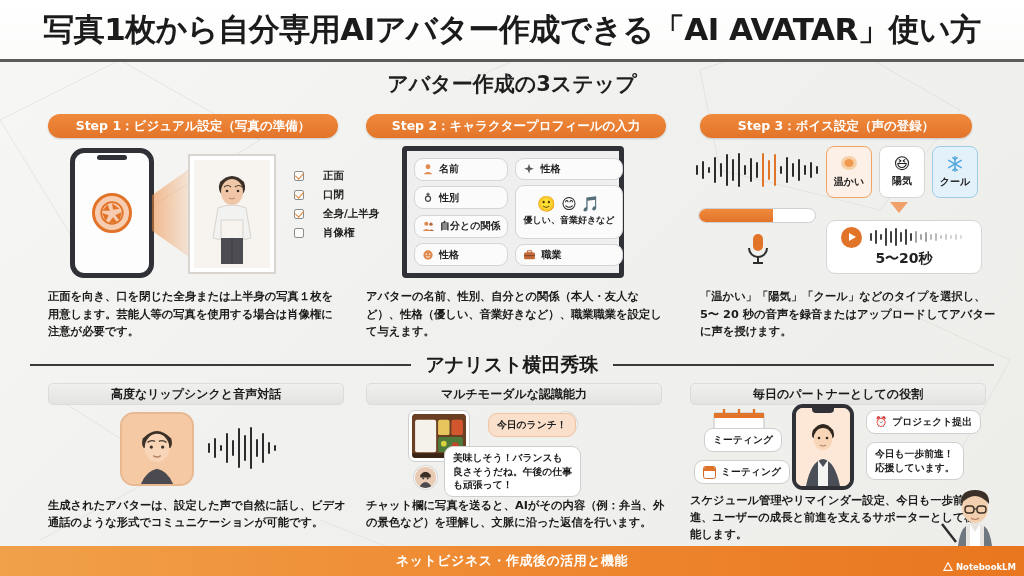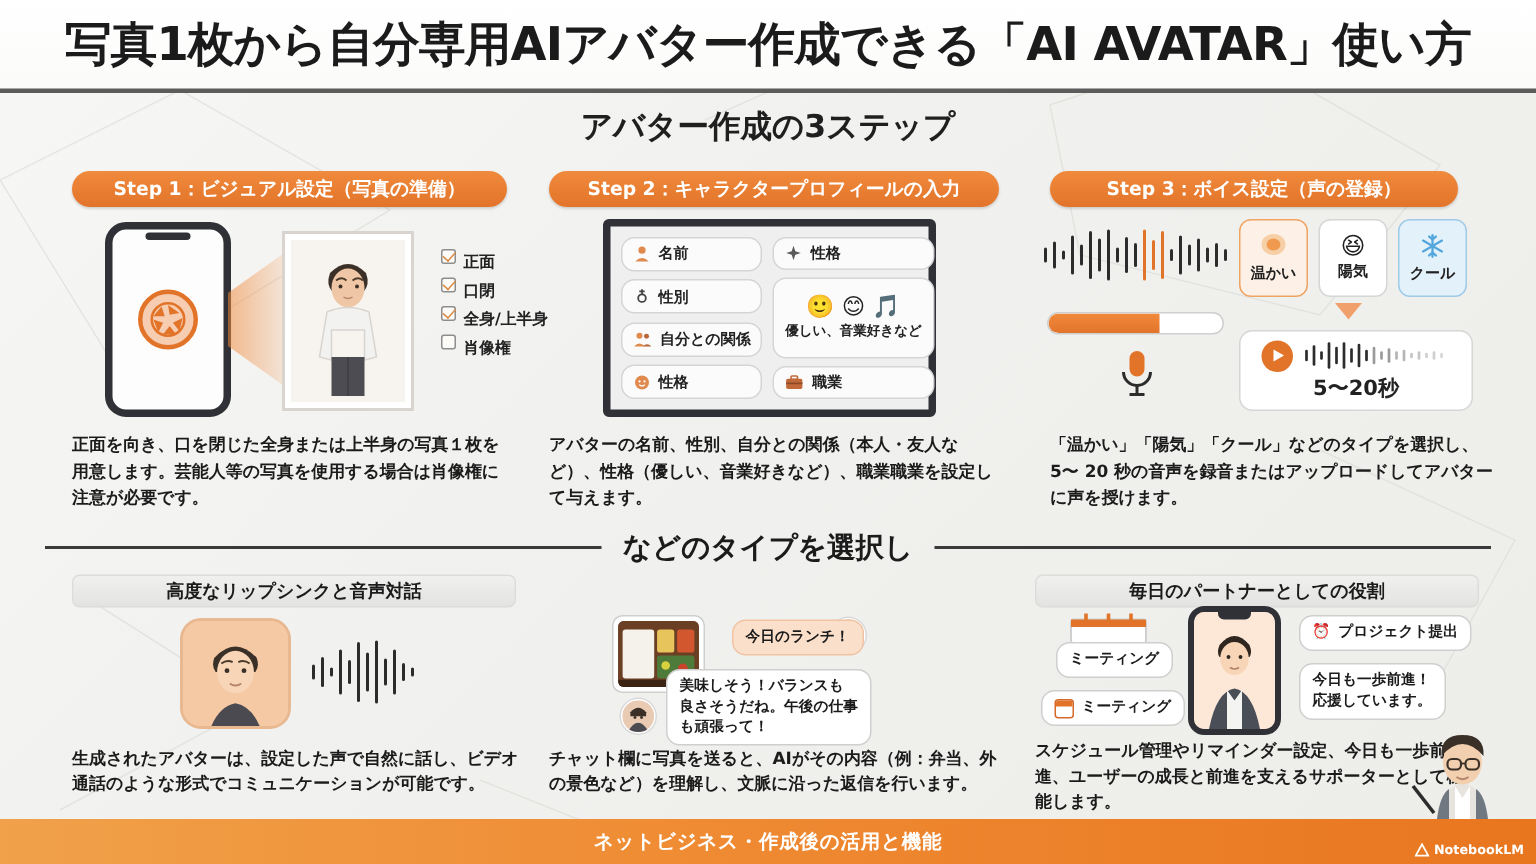--- a/index.html
+++ b/index.html
@@ -59,21 +59,21 @@
     width:40px; height:40px; border-radius:50%; background:#f7cdb1;
     border:3px solid #e2742a; display:flex; align-items:center; justify-content:center;}
   .beam { position:absolute; left:104px; top:18px; width:44px; height:98px;
     background: linear-gradient(90deg, rgba(240,138,60,.55), rgba(240,138,60,.08));
     clip-path: polygon(0 32%, 100% 0, 100% 100%, 0 68%); }
   .photo-frame { position:absolute; left:140px; top:8px; width:88px; height:120px;
     background:#fff; border:2px solid #d9d4cd; padding:4px; }
   .photo-inner { width:100%; height:100%; background:#f6f2ee; position:relative; overflow:hidden;}
   .checks { position:absolute; left:246px; top:20px; font-size:10.5px; color:#222;
     line-height:19px; }
-  .checks div { display:flex; align-items:flex-start; gap:5px; white-space:nowrap; font-weight:700;}
+  .checks div { display:flex; align-items:center; gap:19px; white-space:nowrap; font-weight:700;}
   .cbox { width:10px; height:10px; border:1.4px solid #8d8d8d; border-radius:2px;
     background:#fdfbf7; display:inline-block; flex:0 0 auto; position:relative;}
   .cbox.on::after { content:""; position:absolute; left:2px; top:-1px; width:4px; height:7px;
     border:solid #d98b46; border-width:0 1.6px 1.6px 0; transform:rotate(42deg); }
 
   
   #step2-art { left:366px; top:146px; width:300px; height:134px; }
   .tablet { position:absolute; left:36px; top:0; width:222px; height:132px;
     border:5px solid #2f3136; border-radius:4px; background:#efefef; padding:7px;
     display:flex; gap:7px; }
@@ -440,25 +440,26 @@
       <div class="dur">5〜20秒</div>
     </div>
   </div>
 
   <div class="desc" id="desc1">正面を向き、口を閉じた全身または上半身の写真１枚を用意します。芸能人等の写真を使用する場合は肖像権に注意が必要です。</div>
   <div class="desc" id="desc2">アバターの名前、性別、自分との関係（本人・友人など）、性格（優しい、音業好きなど）、職業職業を設定して与えます。</div>
   <div class="desc" id="desc3">「温かい」「陽気」「クール」などのタイプを選択し、5〜 20 秒の音声を録音またはアップロードしてアバターに声を授けます。</div>
 
   <div class="mid-head">
     <div class="rule"></div>
-    <div class="t">などのタイプを選択し</div>
+    <div class="t">アナリスト横田秀珠</div>
     <div class="rule"></div>
   </div>
 
   <div class="sub-pill" id="sub1">高度なリップシンクと音声対話</div>
+  <div class="sub-pill" id="sub2">マルチモーダルな認識能力</div>
   <div class="sub-pill" id="sub3">毎日のパートナーとしての役割</div>
 
   <div class="panel" id="bot1-art">
     <div class="avatar-sq">
       <svg width="100%" height="100%" viewBox="0 0 74 74">
         <rect width="74" height="74" fill="#f6c9a5"></rect>
         <path d="M22 26 q15 -16 30 0 q2 6 -1 10 l-28 0 q-3 -4 -1 -10z" fill="#3b3027"></path>
         <ellipse cx="37" cy="36" rx="13" ry="15" fill="#f7d5b6"></ellipse>
         <circle cx="31" cy="35" r="1.7" fill="#3b3027"></circle>
           <circle cx="43" cy="35" r="1.7" fill="#3b3027"></circle>

